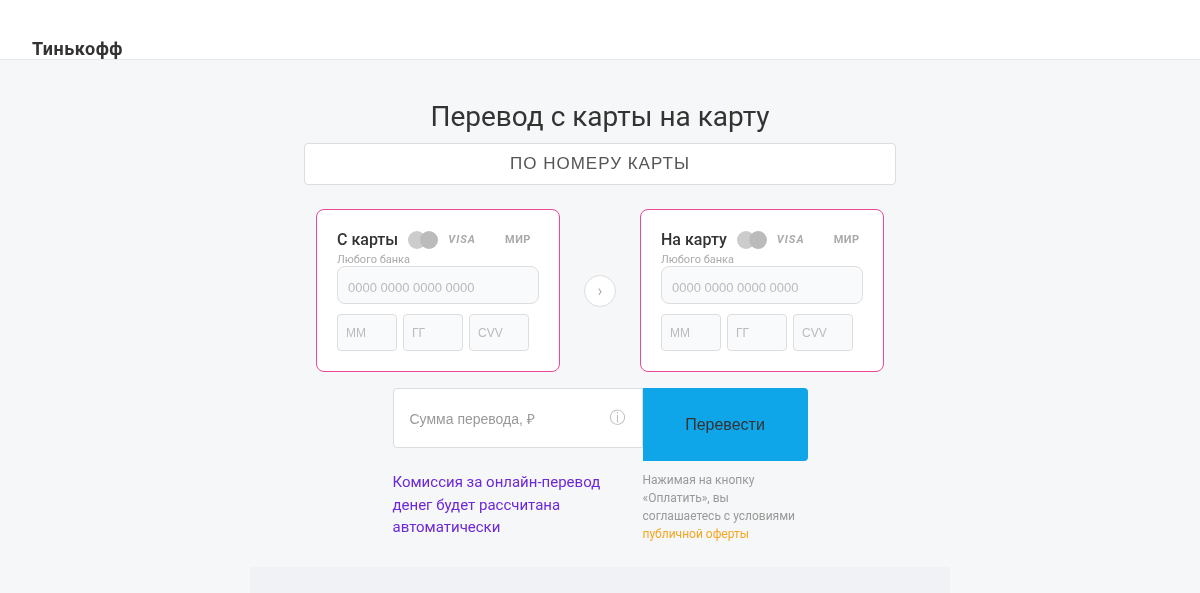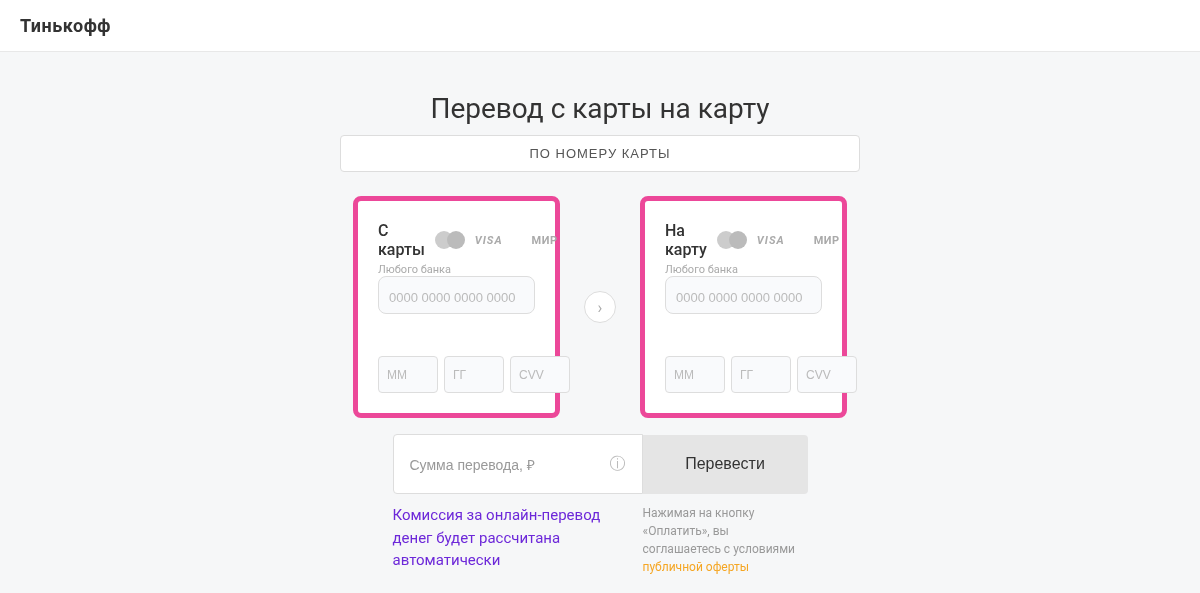--- a/index.html
+++ b/index.html
@@ -5,24 +5,24 @@
     * { box-sizing: border-box; margin: 0; padding: 0; }
     body {
       font-family: -apple-system, BlinkMacSystemFont, 'Segoe UI', Roboto, Arial, sans-serif;
       background: #f6f7f8;
       color: #333;
       min-height: 593px;
     }
     header {
       background: #fff;
       border-bottom: 1px solid #e8e8e8;
-      height: 52px;
-      display: flex;
-      align-items: center;
-      padding: 0 20px;
+      height: 60px;
+      display: flex;
+      align-items: flex-end;
+      padding: 0 32px;
     }
     .logo {
       font-size: 18px;
       font-weight: 700;
       color: #333;
       letter-spacing: 0.5px;
     }
     .main {
       max-width: 900px;
       margin: 0 auto;
@@ -43,43 +43,43 @@
     }
     .tab-bar {
       display: flex;
       justify-content: center;
       margin-bottom: 24px;
     }
     .tab-btn {
       background: #fff;
       border: 1px solid #ddd;
       padding: 10px 40px;
-      font-size: 13px;
+      font-size: 17px;
       letter-spacing: 1px;
       color: #555;
       cursor: pointer;
       border-radius: 4px;
-      width: 520px;
+      width: 592px;
       text-align: center;
       text-transform: uppercase;
     }
     .cards-row {
       display: flex;
       gap: 0;
       justify-content: center;
       align-items: flex-start;
       margin-bottom: 16px;
       position: relative;
     }
     .card-section {
       background: #fff;
       border-radius: 8px;
       padding: 20px 20px 20px 20px;
-      width: 207px;
-      border: 5px solid #ec4899;
+      width: 244px;
+      border: 1px solid #ec4899;
     }
     .card-section-left {
       margin-right: 40px;
     }
     .card-section-right {
       margin-left: 40px;
     }
     .card-section-header {
       display: flex;
       align-items: center;
@@ -135,21 +135,20 @@
       margin-bottom: 10px;
       background: #f9fafc;
     }
     .input-field::placeholder {
       color: #bbb;
       font-size: 13px;
     }
     .input-row {
       display: flex;
       gap: 6px;
-      margin-top: 32px;
     }
     .input-small {
       width: 60px;
       border: 1px solid #ddd;
       border-radius: 4px;
       padding: 10px 8px;
       font-size: 13px;
       color: #333;
       outline: none;
       background: #f9fafc;
@@ -171,21 +170,21 @@
       display: flex;
       align-items: center;
       justify-content: center;
       color: #aaa;
       font-size: 16px;
       z-index: 2;
     }
     .bottom-row {
       display: flex;
       justify-content: center;
-      align-items: center;
+      align-items: flex-start;
       gap: 0;
       margin-bottom: 10px;
     }
     .amount-section {
       background: #fff;
       border: 1px solid #ddd;
       border-radius: 4px 0 0 4px;
       padding: 0 16px;
       display: flex;
       align-items: center;
@@ -204,29 +203,29 @@
     .amount-input::placeholder {
       color: #999;
       font-size: 14px;
     }
     .help-icon {
       color: #bbb;
       font-size: 16px;
       cursor: pointer;
     }
     .transfer-btn {
-      background: #e5e5e5;
+      background: #0ea5e9;
       border: none;
       border-radius: 0 4px 4px 0;
       padding: 0 36px;
       font-size: 16px;
       font-weight: 500;
       color: #333;
       cursor: pointer;
-      height: 59px;
+      height: 73px;
       min-width: 165px;
     }
     .info-row {
       display: flex;
       justify-content: center;
       gap: 0;
       margin-bottom: 24px;
     }
     .commission-text {
       font-size: 15px;

